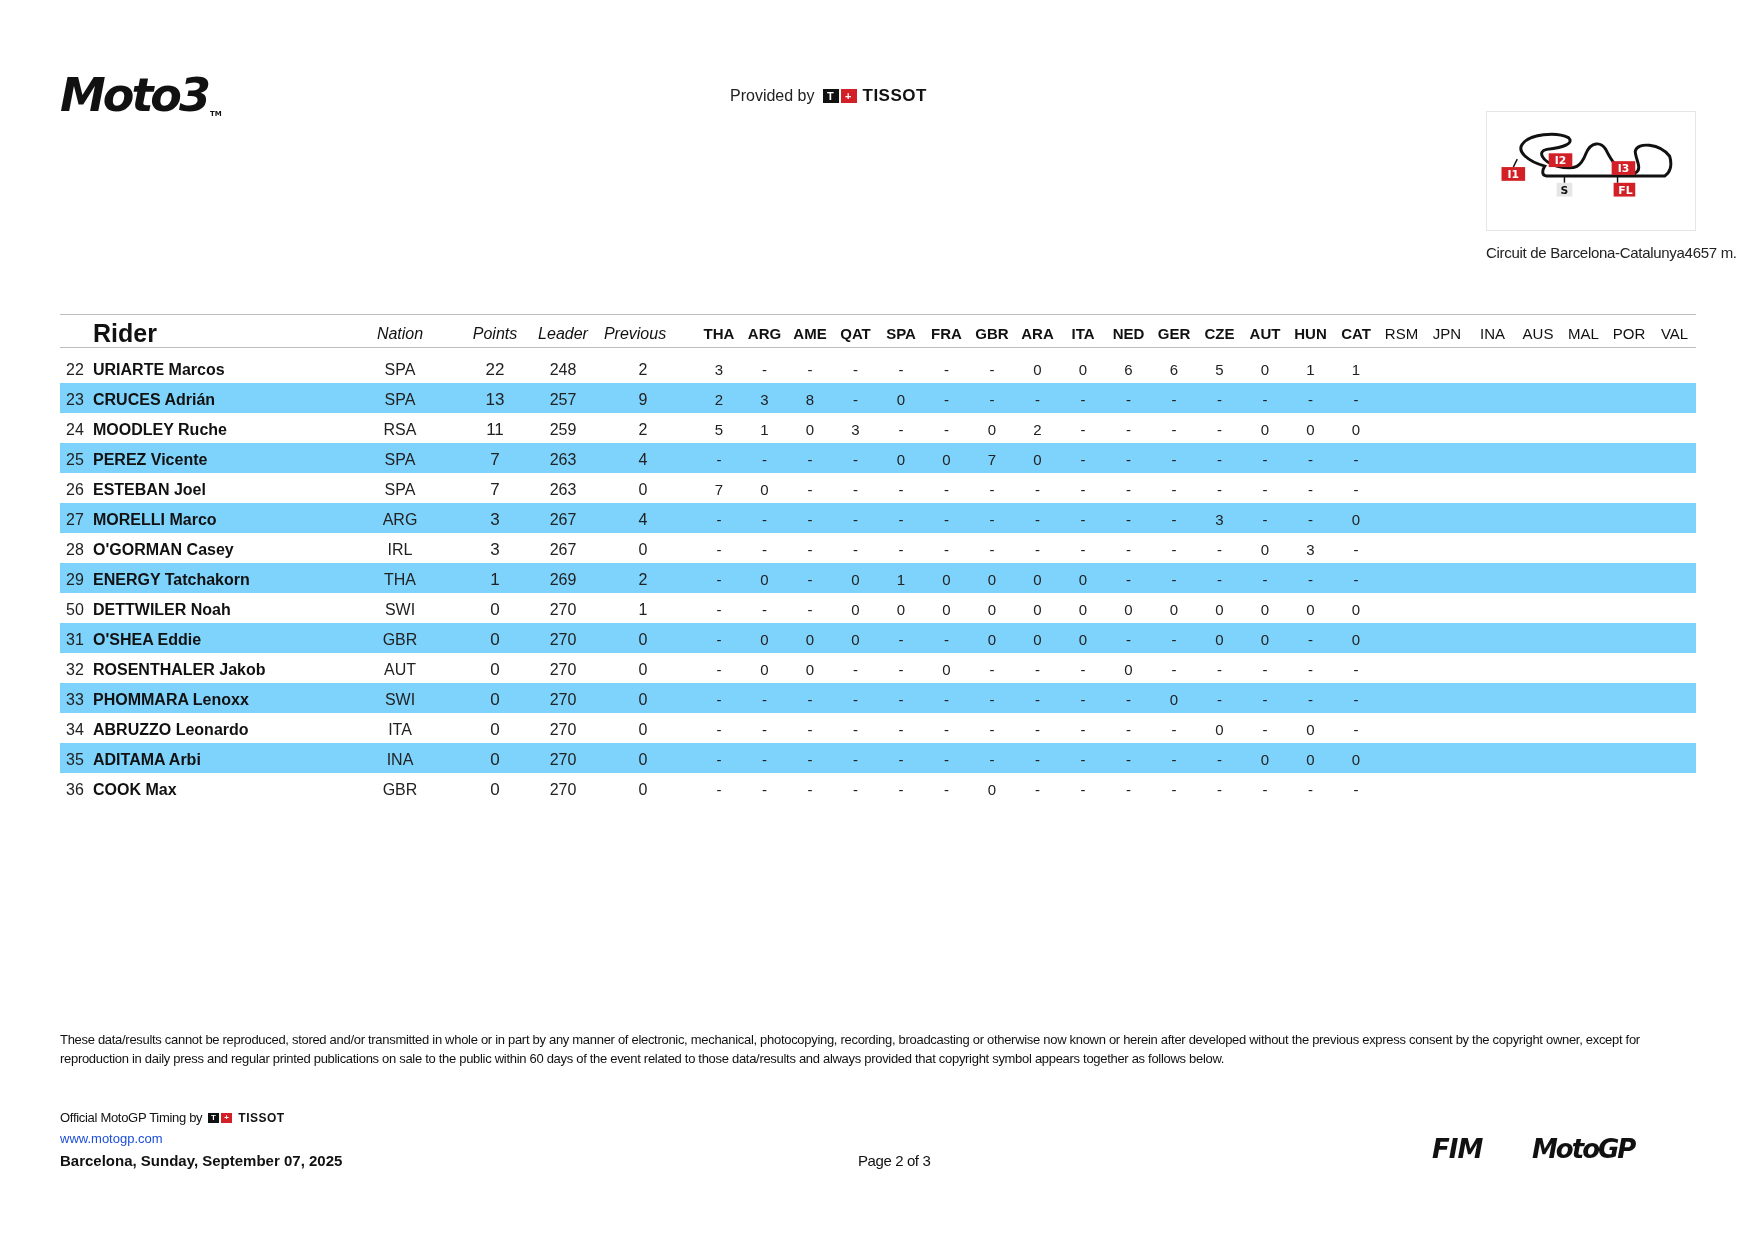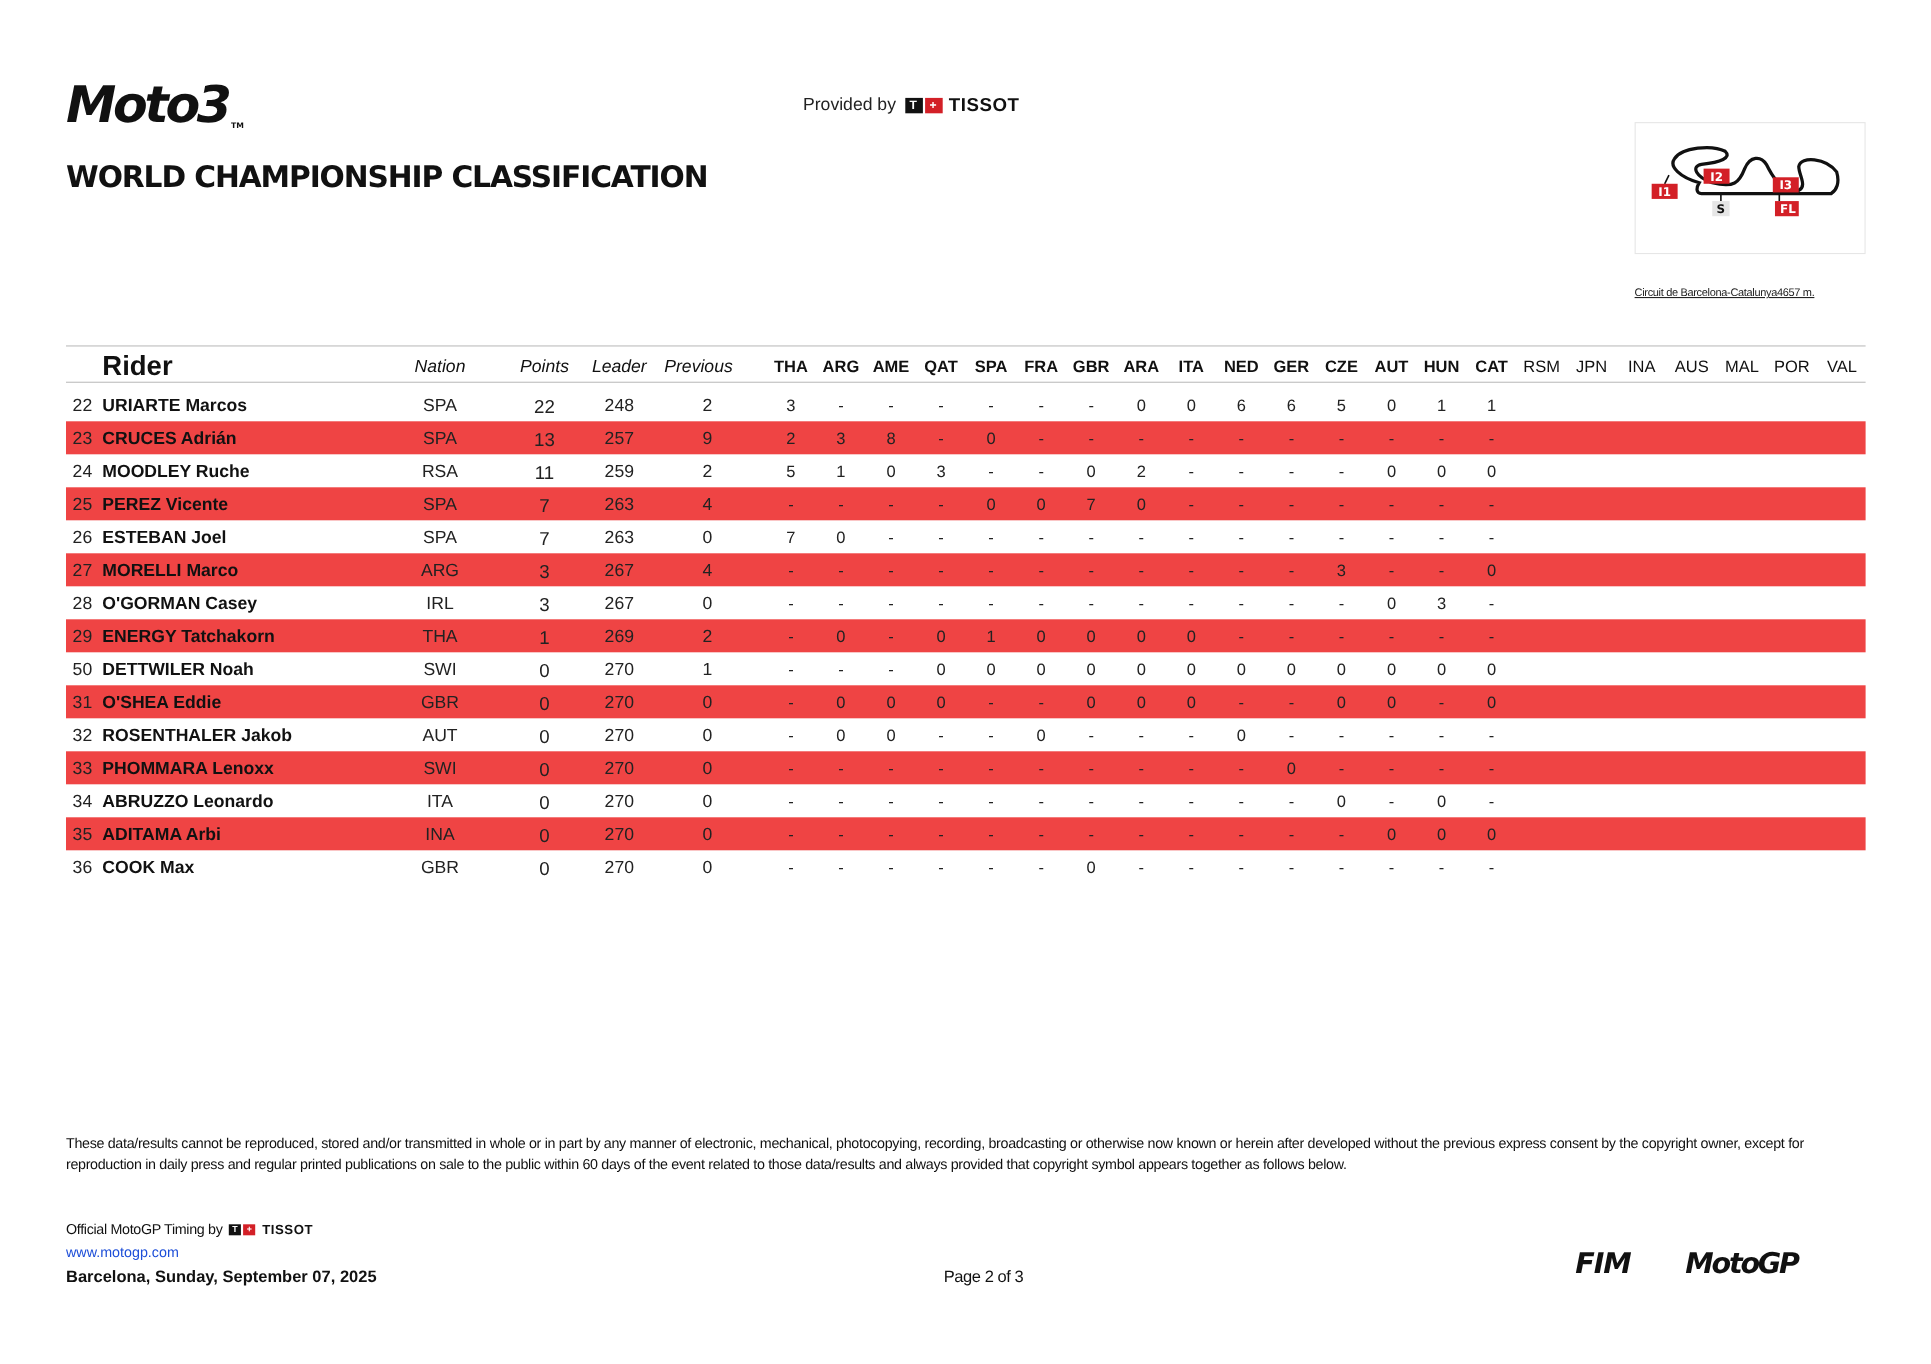--- a/index.html
+++ b/index.html
@@ -13,33 +13,33 @@
   .tissot { display: inline-flex; align-items: center; gap: 2px; font-weight: 900; font-size: 17px; letter-spacing: 0.5px; color: #111; }
   .tissot .box { display: inline-block; width: 16px; height: 14px; background: #111; color: #fff; font-size: 11px; line-height: 14px; text-align: center; font-weight: 900; }
   .tissot .box.red { background: #d32027; }
   .tissot .txt { margin-left: 4px; }
 
   .title-main { position: absolute; left: 60px; top: 146px; font-family: "DejaVu Sans", sans-serif; font-weight: 800; font-size: 27px; letter-spacing: -1px; color: #111; }
   .title-sub { position: absolute; left: 60px; top: 186px; font-family: "DejaVu Sans", sans-serif; font-weight: 300; font-size: 26px; letter-spacing: -1.2px; color: #222; }
 
   .track-map { position: absolute; left: 1486px; top: 111px; width: 210px; height: 120px; border: 1px solid #e6e6e6; background: #fff; }
   .track-map svg { width: 100%; height: 100%; display: block; }
-  .track-caption { position: absolute; left: 1486px; top: 261px; font-size: 10px; color: #222; letter-spacing: -0.3px; text-decoration: underline; }
+  .track-caption { position: absolute; left: 1486px; top: 244px; font-size: 15px; color: #222; letter-spacing: -0.3px; }
 
   
   .table { position: absolute; left: 60px; top: 314px; width: 1636px; }
   .thead { position: relative; height: 34px; border-top: 1px solid #bdbdbd; border-bottom: 1px solid #bdbdbd; }
   .th { position: absolute; top: 0; height: 34px; line-height: 38px; font-size: 15px; color: #111; white-space: nowrap; }
   .th.rider { left: 33px; font-size: 25px; font-weight: 600; line-height: 36px; }
   .th.italic { font-style: italic; font-weight: 400; font-size: 16px; }
   .th.round { font-weight: 700; text-align: center; width: 46px; }
   .th.round.future { font-weight: 400; }
   .tbody { margin-top: 5px; }
   .row { position: relative; height: 30px; font-size: 16px; }
-  .row.alt { background: #ef4444; }
+  .row.alt { background: #7dd3fc; }
   .cell { position: absolute; top: 0; height: 30px; line-height: 34px; white-space: nowrap; }
   .pos { left: 6px; width: 26px; color: #222; }
   .name { left: 33px; font-weight: 700; color: #111; }
   .nation { left: 300px; width: 80px; text-align: center; color: #222; }
   .points { left: 395px; width: 80px; text-align: center; color: #222; font-size: 17px; }
   .leader { left: 473px; width: 60px; text-align: center; color: #222; }
   .previous { left: 553px; width: 60px; text-align: center; color: #222; }
   .rnd { width: 46px; text-align: center; color: #222; font-size: 15px; }
 
   
@@ -62,21 +62,20 @@
 
   <div class="provided">
     <span>Provided by</span>
     <span class="tissot">
       <span class="box">T</span>
         <span class="box red">+</span>
         <span class="txt">TISSOT</span>
     </span>
   </div>
 
-  <div class="title-main">WORLD CHAMPIONSHIP CLASSIFICATION</div>
 
   <div class="track-map">
     <svg viewBox="0 0 210 120">
       <path d="M58 55 C40 50,30 40,35 33 C42 22,70 20,82 26 C88 32,78 36,60 38 C50 40,55 50,70 55 C90 60,95 55,100 42 C105 30,115 30,120 38 C125 48,130 58,145 62 L150 62 C158 58,150 48,150 40 C152 30,175 32,185 45 C188 55,185 62,180 65 L60 65 C55 65,55 60,58 55 Z" fill="none" stroke="#111" stroke-width="3"></path>
       <line x1="30" y1="48" x2="26" y2="56" stroke="#111" stroke-width="1.5"></line>
       <rect x="14" y="56" width="24" height="14" fill="#d32027"></rect>
       <text x="26" y="67" font-size="11" font-weight="bold" fill="#fff" text-anchor="middle" font-family="DejaVu Sans, sans-serif">I1</text>
       <rect x="62" y="42" width="24" height="14" fill="#d32027"></rect>
       <text x="74" y="53" font-size="11" font-weight="bold" fill="#fff" text-anchor="middle" font-family="DejaVu Sans, sans-serif">I2</text>
       <rect x="126" y="50" width="24" height="14" fill="#d32027"></rect>

